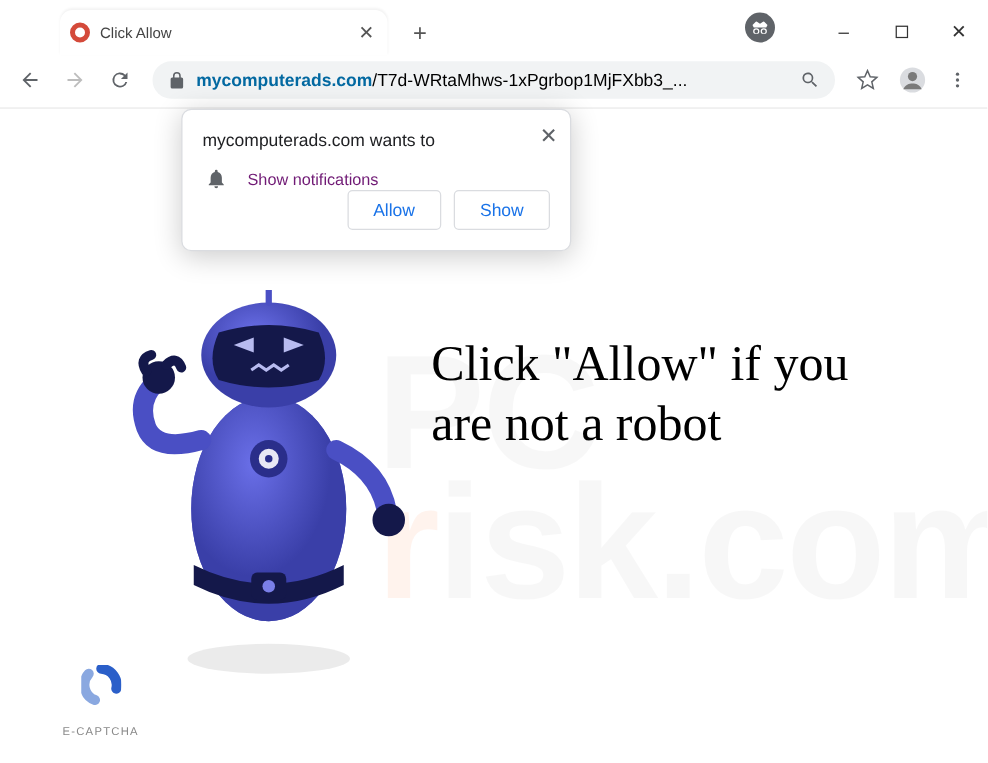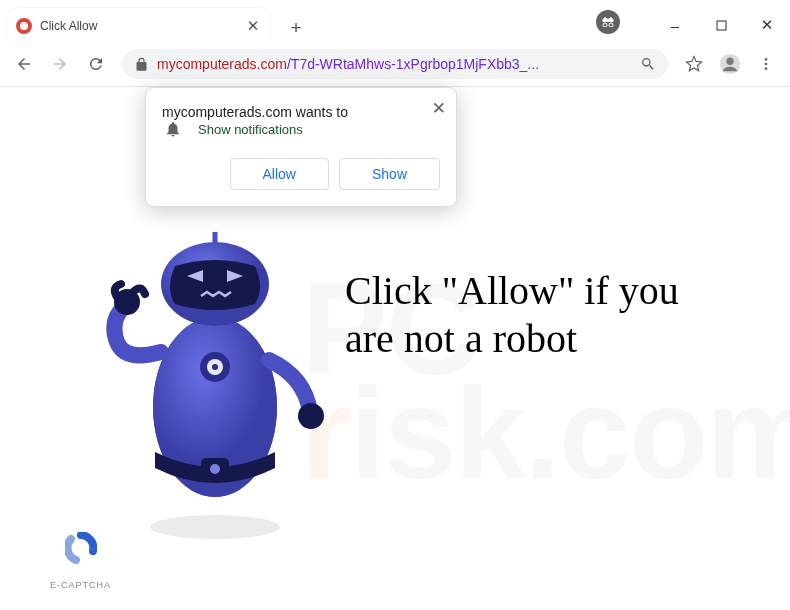--- a/index.html
+++ b/index.html
@@ -1,55 +1,55 @@
 <!DOCTYPE html>
 <html><head>
 <meta charset="utf-8">
 <style>
 * { margin: 0; padding: 0; box-sizing: border-box; }
 body { font-family: "Segoe UI", Arial, sans-serif; width: 790px; height: 610px; overflow: hidden; background: #fff; position: relative; }
 
 
-.titlebar { height: 42px; background: #fff; display: flex; align-items: flex-end; justify-content: flex-end; position: relative; border-bottom: 0; }
+.titlebar { height: 42px; background: #fff; display: flex; align-items: flex-end; justify-content: flex-end; position: relative; border-bottom: 0; margin-left: 40px; }
 .tab { position: absolute; left: 8px; top: 8px; height: 36px; width: 262px; background: #fff; border-radius: 10px 10px 0 0; display: flex; align-items: center; padding: 0 8px; gap: 8px; box-shadow: 0 -1px 2px rgba(0,0,0,.05); }
 .tab .favicon { width: 16px; height: 16px; border-radius: 50%; border: 4px solid #d44a3a; background: #fff; flex-shrink: 0; }
 .tab .title { font-size: 12px; color: #444; flex: 1; white-space: nowrap; overflow: hidden; text-overflow: ellipsis; }
 .tab .close { font-size: 15px; color: #555; cursor: pointer; width: 18px; display: flex; justify-content: center; }
 .newtab { position: absolute; left: 282px; top: 14px; width: 28px; height: 28px; display: flex; align-items: center; justify-content: center; font-size: 19px; color: #555; cursor: pointer; }
 .incognito { position: absolute; right: 170px; top: 10px; width: 24px; height: 24px; background: #5f6368; border-radius: 50%; display: flex; align-items: center; justify-content: center; }
 .winbtns { display: flex; }
 .winbtns div { width: 46px; height: 34px; display: flex; align-items: center; justify-content: center; color: #333; font-size: 15px; cursor: pointer; }
 
 
 .toolbar { height: 45px; display: flex; align-items: center; padding: 0 8px; gap: 4px; background: #fff; border-bottom: 1px solid #e5e5e5; }
 .navbtn { width: 32px; height: 32px; display: flex; align-items: center; justify-content: center; border-radius: 50%; color: #5f6368; cursor: pointer; }
 .navbtn.disabled { color: #b0b0b0; }
 .omnibox { flex: 1; height: 30px; background: #f1f3f4; border-radius: 15px; display: flex; align-items: center; padding: 0 12px; gap: 8px; font-size: 14px; color: #5f6368; margin: 0 6px; }
 .omnibox .url { flex: 1; white-space: nowrap; overflow: hidden; text-overflow: ellipsis; color: #202124; }
-.omnibox .url .domain { color: #b91c1c; }
-.omnibox .url .path { color: #6d28d9; }
+.omnibox .url .domain { color: #0369a1; font-weight: bold; }
+.omnibox .url .path { color: #000000; }
 .iconbtn { width: 32px; height: 32px; display: flex; align-items: center; justify-content: center; border-radius: 50%; color: #5f6368; cursor: pointer; }
 
 
 .page { position: relative; width: 100%; height: calc(100% - 87px); background: #fff; overflow: hidden; }
 .watermark { position: absolute; right: -30px; top: 190px; font-size: 130px; font-weight: 700; color: rgba(0,0,0,.03); letter-spacing: -2px; line-height: .8; font-family: Arial, sans-serif; }
 .watermark .orange { color: rgba(255,90,0,.07); }
 .headline { position: absolute; left: 345px; top: 180px; width: 370px; font-family: Georgia, "Times New Roman", serif; font-size: 40px; line-height: 1.2; color: #000; }
 .robot { position: absolute; left: 105px; top: 145px; width: 230px; height: 320px; }
 .captcha-logo { position: absolute; left: 50px; bottom: 20px; display: flex; flex-direction: column; align-items: center; gap: 16px; }
 .captcha-logo .ring { width: 32px; height: 32px; position: relative; }
 .captcha-logo .label { font-size: 9px; letter-spacing: 1px; color: #888; }
 
 
 .prompt { position: absolute; left: 145px; top: 87px; width: 312px; background: #fff; border: 1px solid #dadce0; border-radius: 8px; box-shadow: 0 4px 22px rgba(0,0,0,.2); padding: 16px; z-index: 100; }
-.prompt .prompt-title { font-size: 14px; color: #202124; }
-.prompt .perm { display: flex; align-items: center; gap: 16px; font-size: 13px; color: #14532d; margin-bottom: 20px; padding-left: 2px; }
+.prompt .prompt-title { font-size: 14px; color: #202124; margin-bottom: 14px; }
+.prompt .perm { display: flex; align-items: center; gap: 16px; font-size: 13px; color: #701a75; padding-left: 2px; }
 .prompt .close { position: absolute; right: 10px; top: 10px; font-size: 17px; color: #5f6368; cursor: pointer; }
 .prompt .buttons { display: flex; justify-content: flex-end; gap: 10px; }
-.prompt .buttons button { padding: 7px 32px; border: 1px solid #dadce0; background: #fff; border-radius: 4px; font-size: 14px; color: #1a73e8; cursor: pointer; font-family: inherit; }
+.prompt .buttons button { padding: 7px 20px; border: 1px solid #dadce0; background: #fff; border-radius: 4px; font-size: 14px; color: #1a73e8; cursor: pointer; font-family: inherit; }
 
 svg { display: block; }
 </style>
 </head>
 <body>
 
 <div class="titlebar">
   <div class="tab">
     <span class="favicon"></span>
     <span class="title">Click Allow</span>

